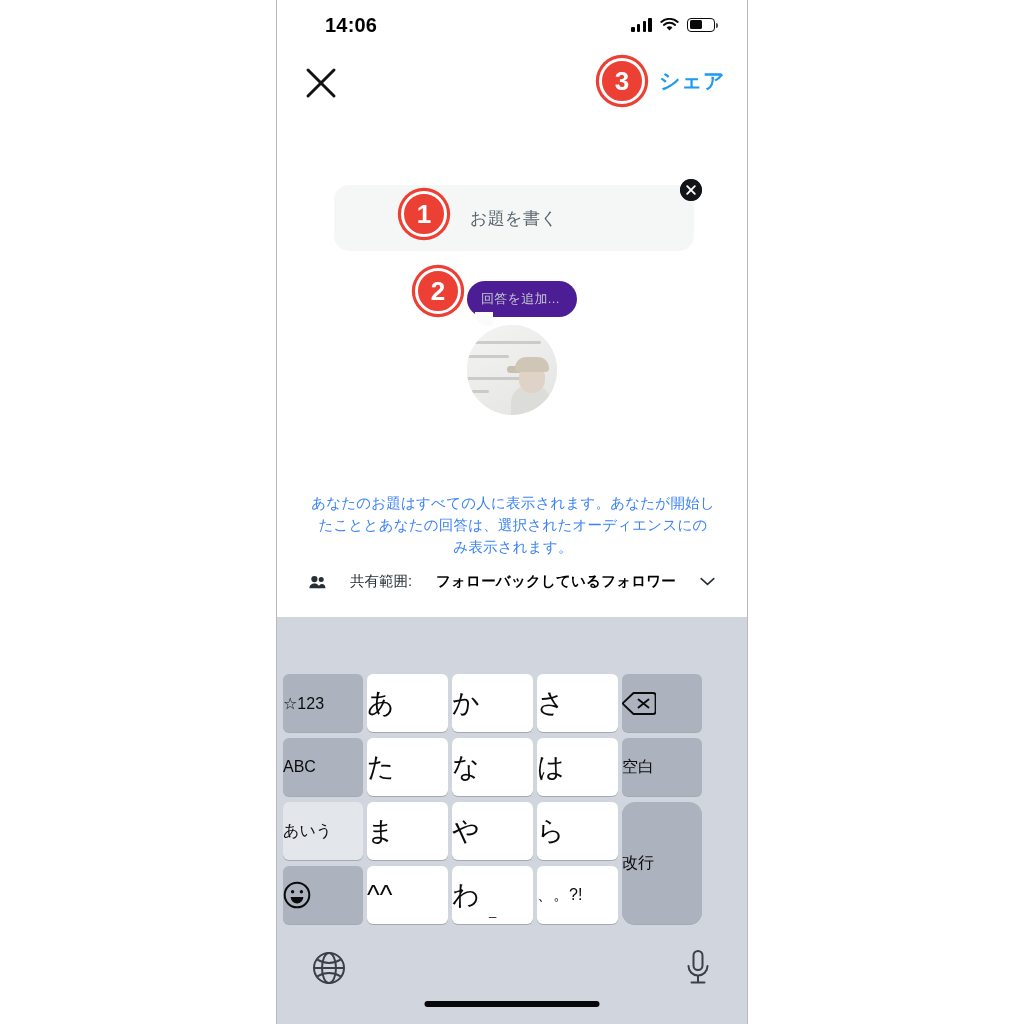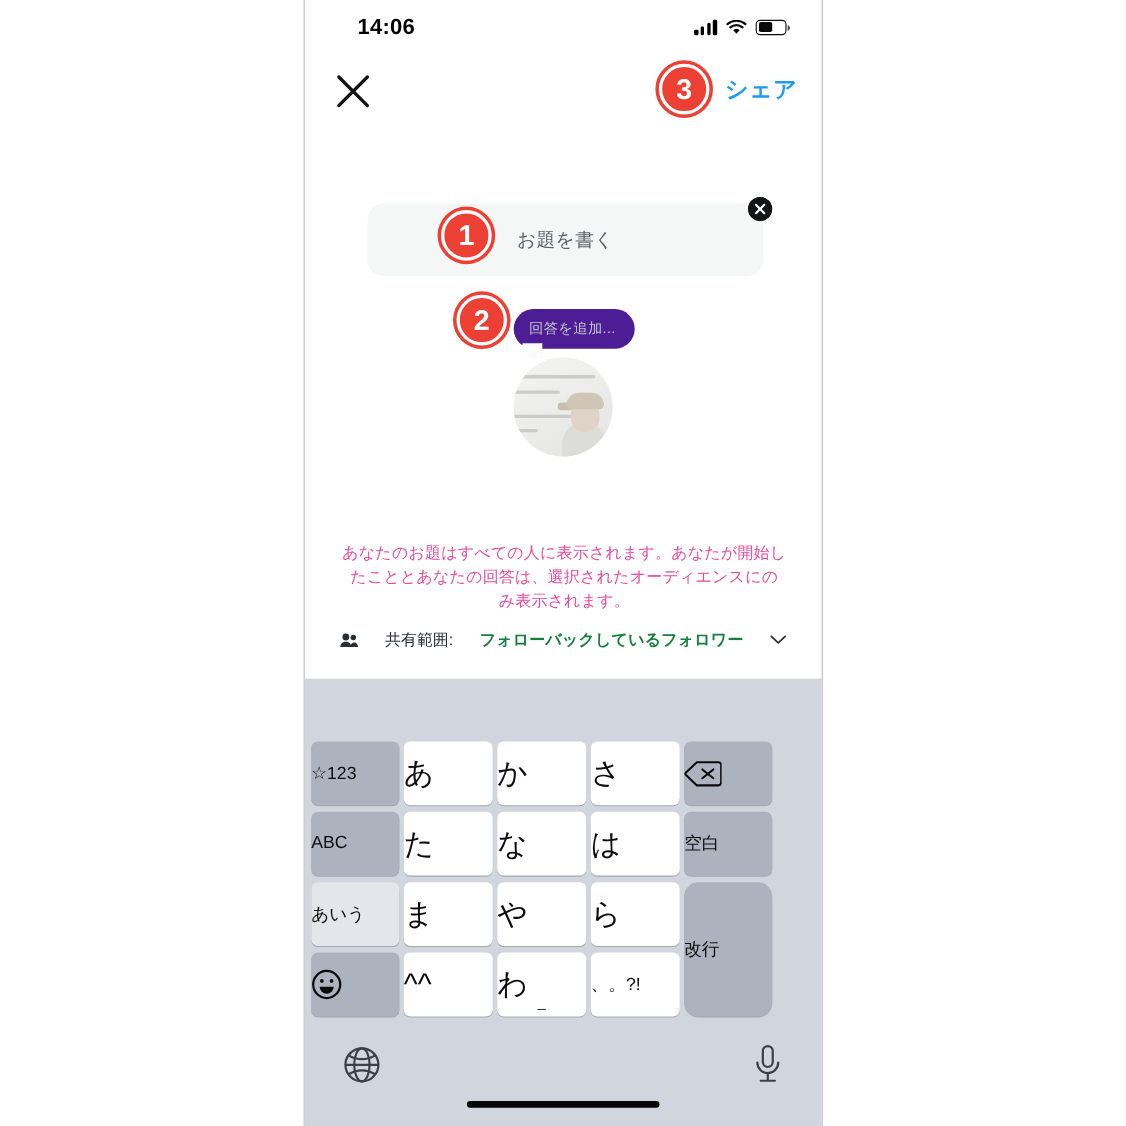--- a/index.html
+++ b/index.html
@@ -253,38 +253,38 @@
 
   
   #description {
     position: absolute;
     left: 34px;
     top: 492px;
     width: 404px;
     text-align: center;
     font-size: 14.5px;
     line-height: 22px;
-    color: #ec4899;
+    color: #3b82f6;
     letter-spacing: 0.2px;
   }
 
   
   #audience-row {
     position: absolute;
     left: 0;
     top: 572px;
     width: 100%;
     display: flex;
     align-items: center;
     justify-content: center;
     gap: 24px;
     cursor: pointer;
   }
   #audience-prefix { font-size: 14.5px; color: #262f36; }
-  #audience-value { font-size: 14.5px; font-weight: bold; color: #15803d; letter-spacing: 0.2px; }
+  #audience-value { font-size: 14.5px; font-weight: bold; color: #000000; letter-spacing: 0.2px; }
 
   
   #keyboard {
     position: absolute;
     left: 0;
     top: 617px;
     width: 100%;
     height: 407px;
     background: #d1d5dd;
   }

